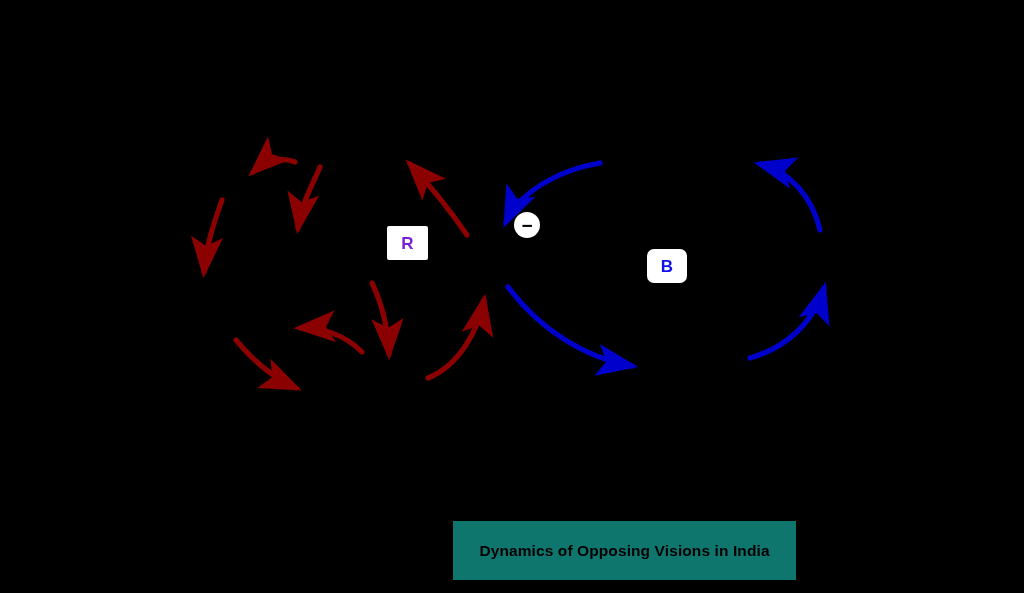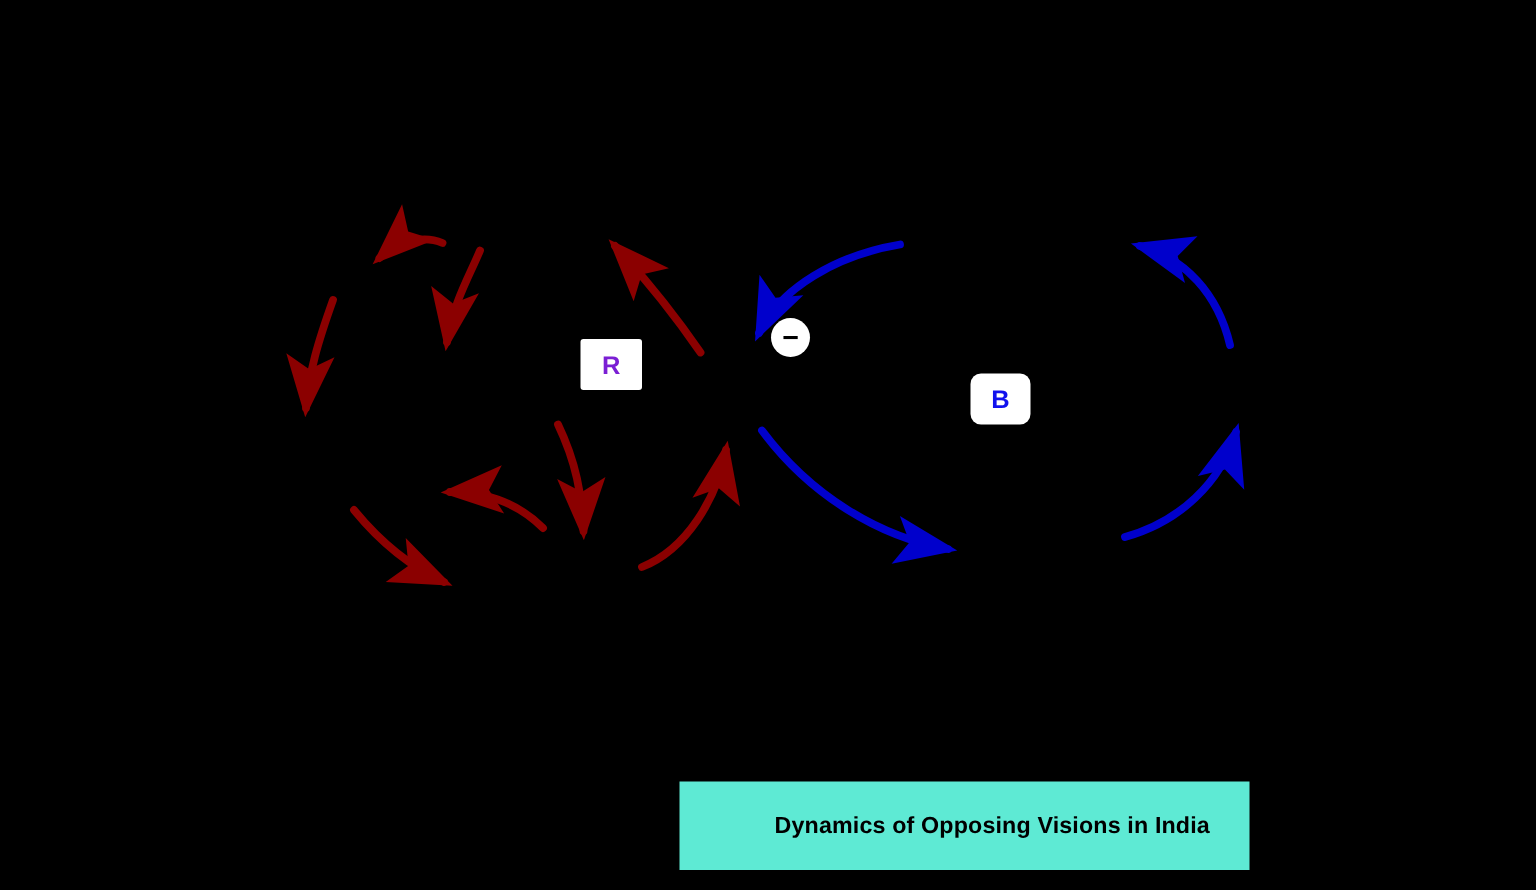--- a/index.html
+++ b/index.html
@@ -72,29 +72,28 @@
     line-height: 1;
   }
 
   
   #title-plate {
     position: absolute;
     left: 453px;
     top: 521px;
     width: 343px;
     height: 59px;
-    background: #5eead4;
+    background: #0f766e;
     display: flex;
     align-items: center;
     justify-content: center;
     color: #000000;
     font-size: 15.5px;
     font-weight: bold;
     letter-spacing: 0.1px;
-    padding-left: 37px;
   }
 </style>
 </head>
 <body>
 
 <svg id="canvas" viewBox="0 0 1024 593" xmlns="http://www.w3.org/2000/svg">
   <defs>
     <marker id="arrow-red" markerWidth="10" markerHeight="10" refX="7.2" refY="3.4" orient="auto" markerUnits="strokeWidth">
       <path d="M0.4,0.3 L8.4,3.4 L0.4,6.5 L2.2,3.4 Z" fill="#8B0000"></path>
     </marker>

